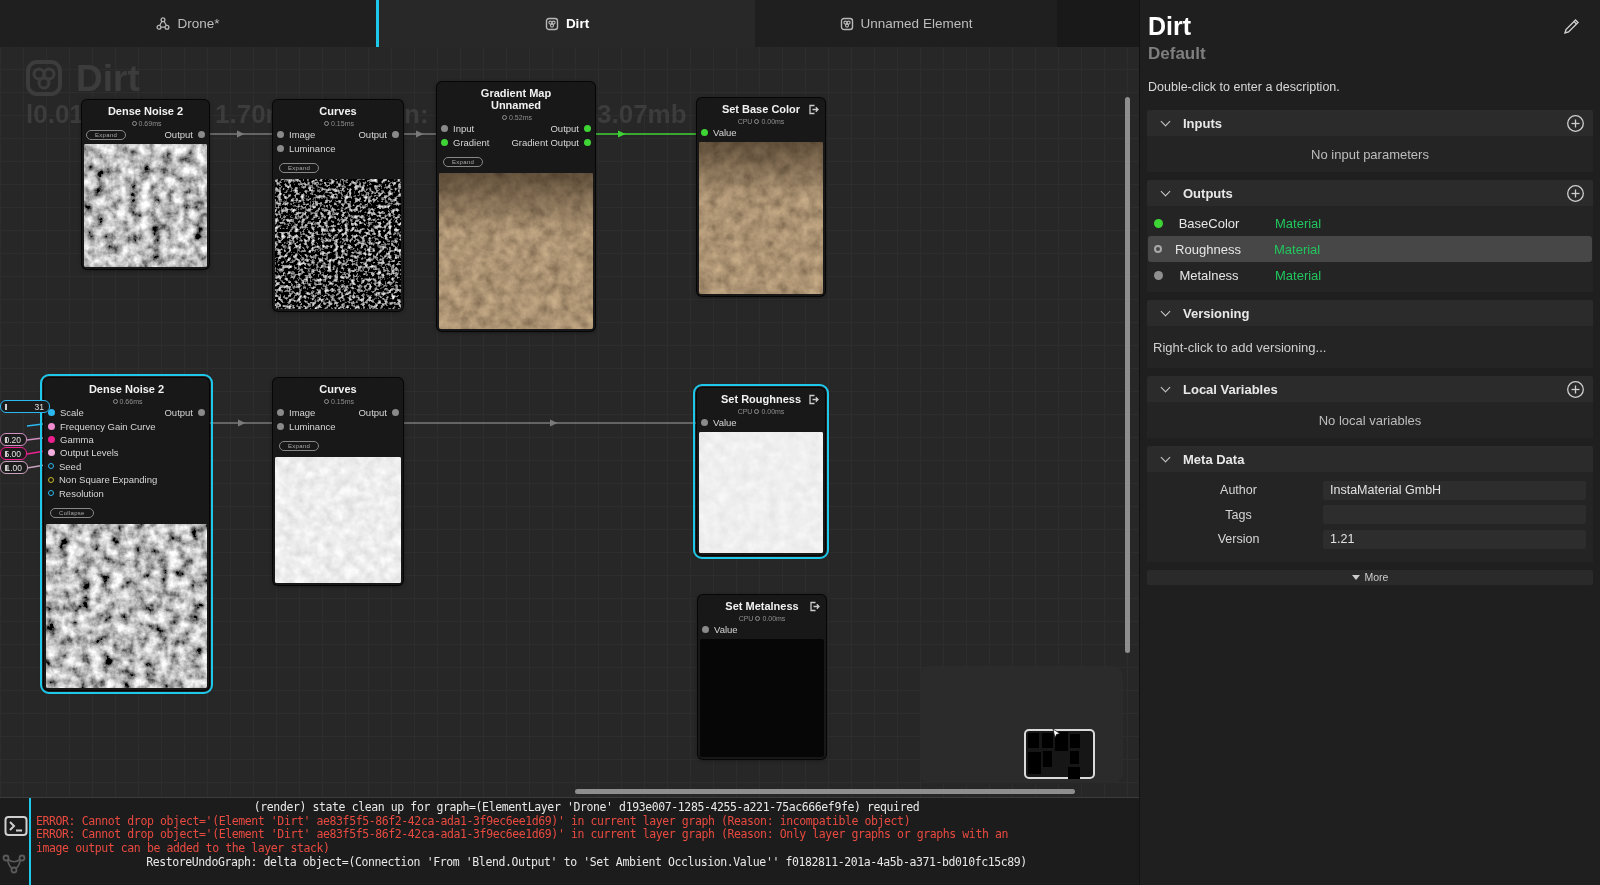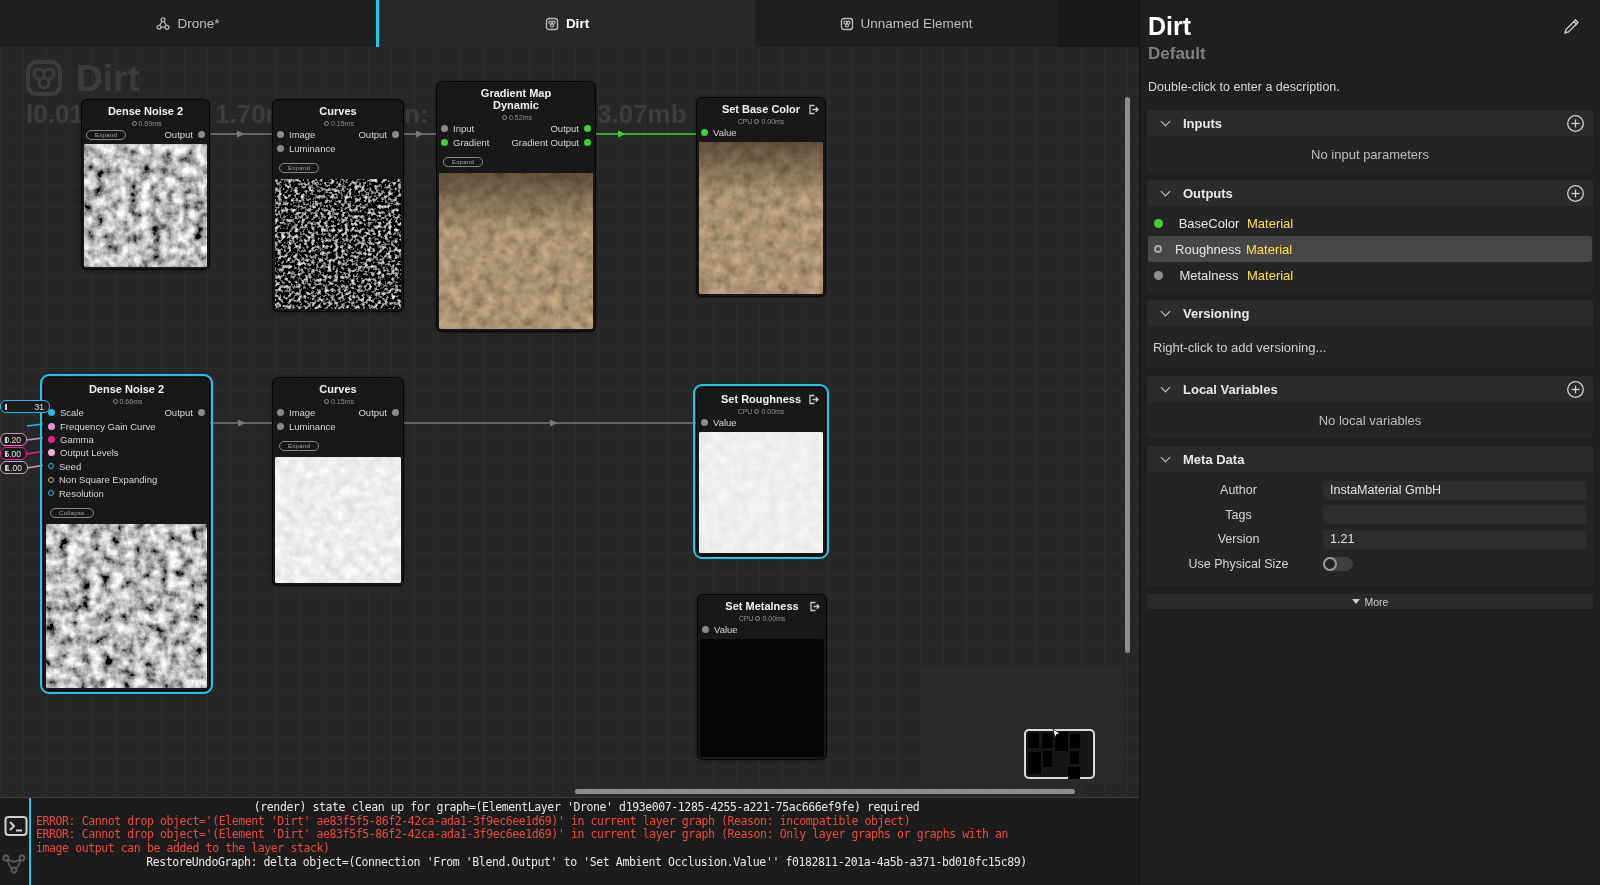--- a/index.html
+++ b/index.html
@@ -95,21 +95,21 @@
   .sec-label { font-size:13px; font-weight:bold; color:#e8e8e8; }
   .sec-add { position:absolute; right:8px; top:4px; cursor:pointer; }
   .sec-body { background:#242424;text-align:center; }
   .empty-body { height:36px; display:flex; align-items:center; justify-content:center;
     font-size:13px; color:#bdbdbd; }
   .out-rows { padding:4px 1px; }
   .out-row { height:26px; display:flex; align-items:center; padding:0 6px; border-radius:3px; font-size:13px; }
   .out-row.sel { background:#474747; }
   .out-dot { width:9px; height:9px; border-radius:50%; margin-right:8px; flex:none; }
   .out-name { width:76px; color:#e6e6e6; }
-  .out-type { color:#fde047; }
+  .out-type { color:#22c55e;margin-left:28px; }
   .vers-body { height:42px; display:flex; align-items:center; padding-left:6px;
     font-size:13px; color:#cfcfcf; }
   .meta-body { padding:6px 0 10px; }
   .meta-row { height:24.5px; display:flex; align-items:center; padding:0 7px; font-size:12.5px; }
   .meta-label { width:169px; color:#d6d6d6; flex:none; }
   .meta-field { flex:1; height:19px; background:#2d2d2d; border-radius:2px; display:flex;
     align-items:center; padding-left:7px; color:#e2e2e2; }
   .toggle { width:30px; height:14px; background:#3f3f3f; border-radius:7px; position:relative; cursor:pointer; }
   .toggle .knob { position:absolute; left:0px; top:0px; width:14px; height:14px; border-radius:50%;
     border:2.5px solid #9a9a9a; background:#242424; }
@@ -224,21 +224,21 @@
                   <feFuncB type="linear" slope="3.2" intercept="-1.55"></feFuncB>
                   <feFuncA type="table" tableValues="1 1"></feFuncA>
                 </feComponentTransfer>
               </filter>
               <rect x="0" y="0" width="100%" height="100%" filter="url(#texf2)"></rect>
             </svg>
           </div>
         </div>
         <div class="node" style="left: 437px; top: 82px; width: 158px;">
           <div class="ntitle">Gradient Map
-Dynamic</div>
+Unnamed</div>
           <div class="nsub">
             <span></span>
             <span class="clock"></span>
             <span>0.52ms</span>
           </div>
           <div class="prow">
             <div class="pcell">
               <span class="pdot" style="background: rgb(138, 138, 138);"></span>
               <span>Input</span>
             </div>
@@ -650,26 +650,20 @@
             <div class="meta-field">
               <span></span>
             </div>
           </div>
           <div class="meta-row">
             <span class="meta-label">Version</span>
             <div class="meta-field">
               <span>1.21</span>
             </div>
           </div>
-          <div class="meta-row">
-            <span class="meta-label">Use Physical Size</span>
-            <div class="toggle">
-              <div class="knob"></div>
-            </div>
-          </div>
         </div>
     </div>
 
     <div id="more-btn">
       <span class="caret-down"></span>
       <span>More</span>
     </div>
   </aside>
 </div>
 

